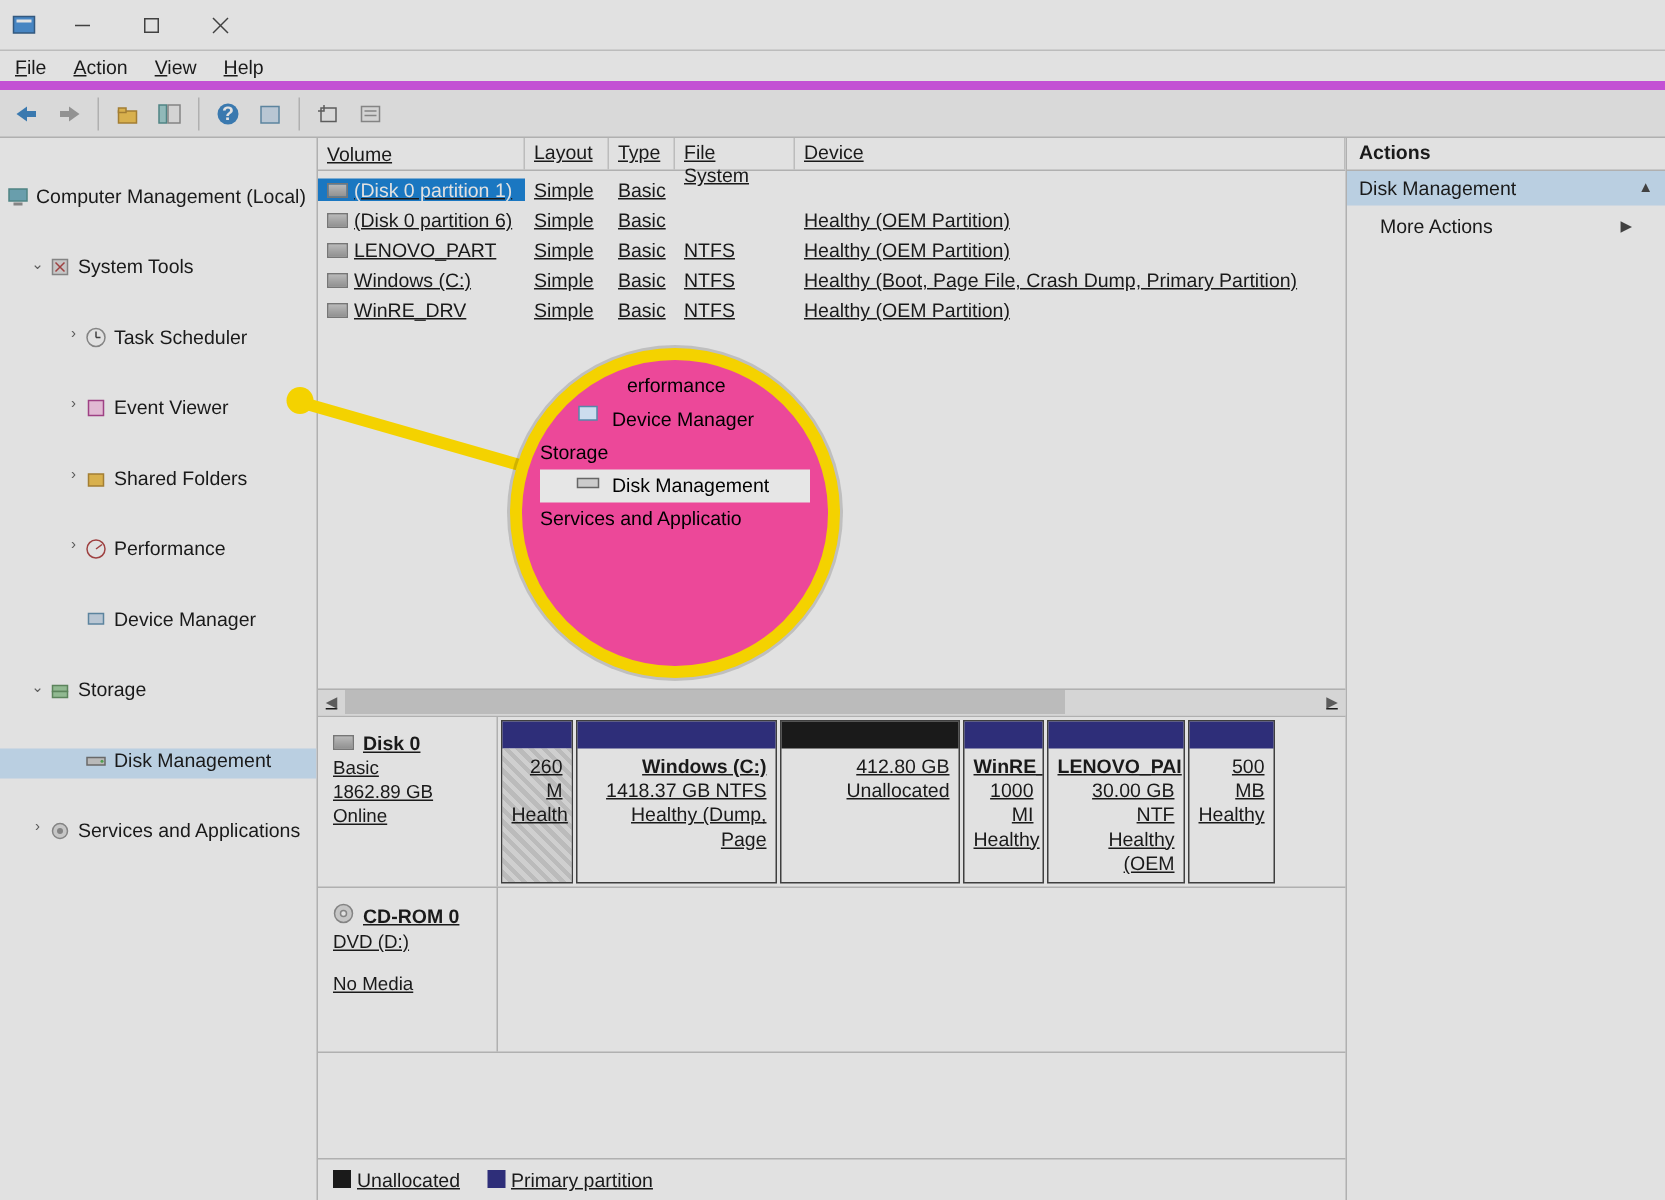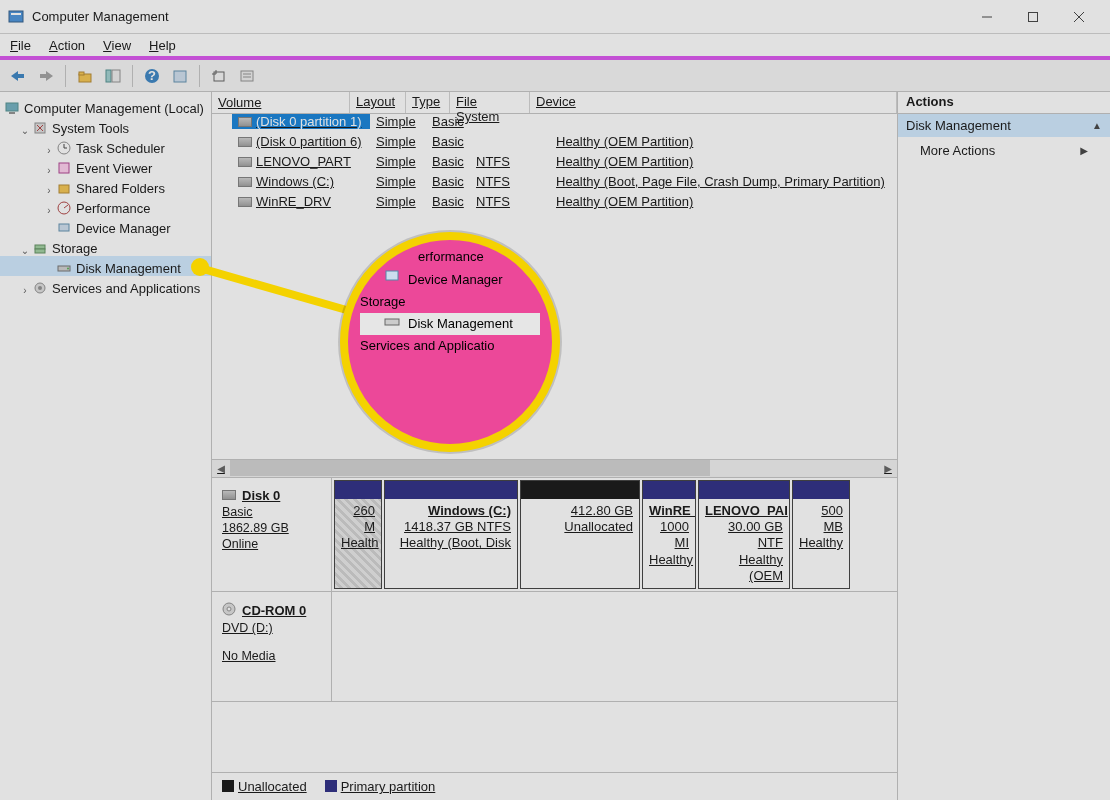--- a/index.html
+++ b/index.html
@@ -6,48 +6,48 @@
 body { width: 1110px; height: 800px; background: #f0f0f0; overflow: hidden; position: relative; }
 
 
 .titlebar { height: 34px; display: flex; align-items: center; padding: 0 8px; background: #fff; border-bottom: 1px solid #d0d0d0; }
 .titlebar-icon { width: 16px; height: 16px; margin-right: 8px; }
 .titlebar-title { flex: 1; }
 .win-buttons { display: flex; gap: 0; }
 .win-btn { width: 46px; height: 32px; display: flex; align-items: center; justify-content: center; }
 
 
-.menubar { height: 26px; display: flex; align-items: center; gap: 18px; padding: 0 10px; background: #fff; border-bottom: 4px solid #d946ef; }
+.menubar { height: 26px; display: flex; align-items: center; gap: 18px; padding: 0 10px; background: #fff; border-bottom: 6px solid #d946ef; }
 .menubar span { cursor: default; }
 .menubar span u { text-decoration: underline; }
 
 
 .toolbar { height: 32px; display: flex; align-items: center; gap: 4px; padding: 0 6px; background: #f5f5f5; border-bottom: 1px solid #c0c0c0; }
 .tb-btn { width: 24px; height: 24px; display: flex; align-items: center; justify-content: center; border: 1px solid transparent; }
 .tb-sep { width: 1px; height: 22px; background: #c0c0c0; margin: 0 3px; }
 
 
 .main { display: flex; height: 708px; background: #fff; }
 .pane-left { width: 212px; border-right: 1px solid #c0c0c0; overflow: hidden; padding: 4px 0; }
 .pane-mid { flex: 1; display: flex; flex-direction: column; border-right: 1px solid #c0c0c0; text-decoration: underline; }
 .pane-right { width: 212px; }
 
 
-.tree-row { display: flex; align-items: flex-end; height: 20px; padding-left: 4px; white-space: nowrap; cursor: default; }
+.tree-row { display: flex; align-items: flex-start; height: 20px; padding-left: 4px; white-space: nowrap; cursor: default; margin-top: 27px; }
 .tree-row.sel { background: #cde8ff; }
 .twist { width: 14px; display: inline-flex; justify-content: center; color: #555; font-size: 10px; }
 .tree-ico { width: 16px; height: 16px; margin-right: 4px; display: inline-flex; align-items: center; justify-content: center; }
 .indent-1 { padding-left: 18px; }
 .indent-2 { padding-left: 42px; }
 
 
 .vol-header { display: flex; height: 22px; border-bottom: 1px solid #c0c0c0; background: #fff; }
 .vol-header > div { border-right: 1px solid #d0d0d0; padding: 2px 6px; font-size: 13px; }
 .vol-rows { }
-.vol-row { display: flex; height: 20px; align-items: flex-start; margin-left: 20px; }
+.vol-row { display: flex; height: 20px; align-items: flex-end; }
 .vol-row > div { padding: 0 6px; white-space: nowrap; overflow: hidden; }
 .vol-row.sel .c-vol { background: #0078d7; color: #fff; }
 .c-vol { width: 138px; display: flex; align-items: center; gap: 4px; }
 .c-lay { width: 56px; }
 .c-typ { width: 44px; }
 .c-fs  { width: 80px; }
 .c-st  { flex: 1; }
 .drv-ico { width: 14px; height: 10px; background: linear-gradient(#ccc,#999); border: 1px solid #777; display: inline-block; }
 
 
@@ -94,21 +94,20 @@
 </head>
 <body>
 
 <div class="titlebar">
   <span class="titlebar-icon">
     <svg viewBox="0 0 16 16">
         <rect x="1" y="2" width="14" height="11" fill="#3a89d8" stroke="#205080"></rect>
         <rect x="3" y="4" width="10" height="2" fill="#fff"></rect>
       </svg>
   </span>
-  <span class="titlebar-title">Computer Management</span>
   <div class="win-buttons">
     <div class="win-btn">
         <svg width="12" height="12">
           <line x1="1" y1="6" x2="11" y2="6" stroke="#333"></line>
         </svg>
       </div>
     <div class="win-btn">
         <svg width="12" height="12">
           <rect x="1.5" y="1.5" width="9" height="9" fill="none" stroke="#333"></rect>
         </svg>
@@ -371,21 +370,21 @@
             <div class="part-body">
                 <div>260 M</div>
                 <div>Health</div>
               </div>
           </div>
           <div class="part" style="width:134px">
             <div class="part-top"></div>
             <div class="part-body">
                 <div class="pn">Windows  (C:)</div>
                 <div>1418.37 GB NTFS</div>
-                <div>Healthy (Boot, Disk</div>
+                <div>Healthy (Dump, Page</div>
               </div>
           </div>
           <div class="part" style="width:120px">
             <div class="part-top black"></div>
             <div class="part-body">
                 <div>412.80 GB</div>
                 <div>Unallocated</div>
               </div>
           </div>
           <div class="part" style="width:54px">

